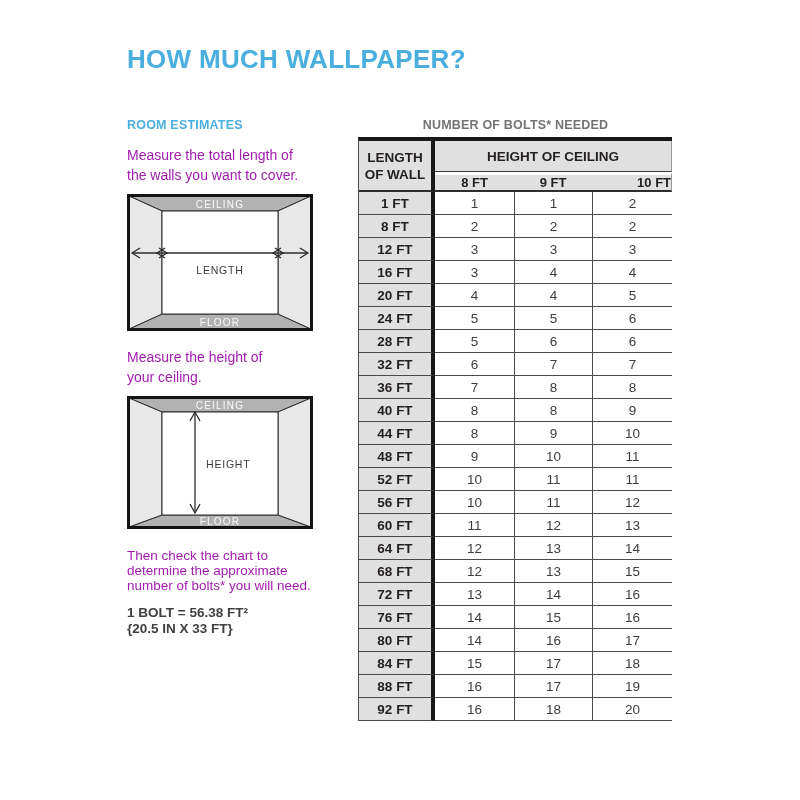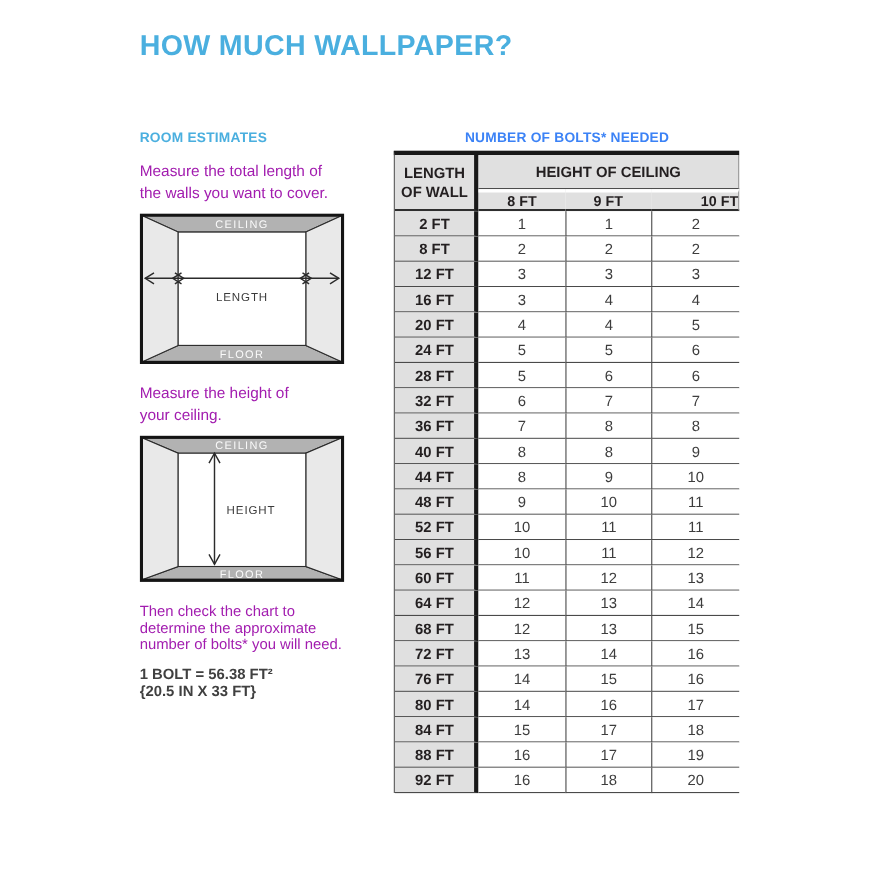--- a/index.html
+++ b/index.html
@@ -11,21 +11,21 @@
     background: #ffffff;
     font-family: "Liberation Sans", "DejaVu Sans", sans-serif;
     color: #231f20;
     overflow: hidden;
   }
 
   
   .title {
     position: absolute;
     left: 127px;
-    top: 11px;
+    top: 29px;
     font-size: 26px;
     font-weight: 700;
     letter-spacing: 0.3px;
     color: #4aafdf;
     line-height: 1;
     white-space: nowrap;
   }
 
   
   .left-col {
@@ -82,21 +82,21 @@
     width: 315px;
   }
   .table-heading {
     position: absolute;
     left: 0; right: 0; top: 6px;
     margin: 0;
     text-align: center;
     font-size: 12.5px;
     font-weight: 700;
     letter-spacing: 0.2px;
-    color: #3b82f6;
+    color: #737373;
     line-height: 15px;
   }
   table.bolts {
     margin-top: 25px;
     border-collapse: separate;
     border-spacing: 0;
     table-layout: fixed;
     width: 314px;
     border-top: 4px solid #181818;
     border-left: 1.5px solid #4a4a4a;
@@ -232,21 +232,21 @@
           <th class="group" colspan="3">HEIGHT OF CEILING</th>
         </tr>
         <tr class="subrow">
           <th>8 FT</th>
           <th>9 FT</th>
           <th>10 FT</th>
         </tr>
       </thead>
       <tbody>
   <tr>
-    <th>2 FT</th>
+    <th>1 FT</th>
     <td>1</td>
     <td>1</td>
     <td>2</td>
   </tr>
 
   <tr>
     <th>8 FT</th>
     <td>2</td>
     <td>2</td>
     <td>2</td>

